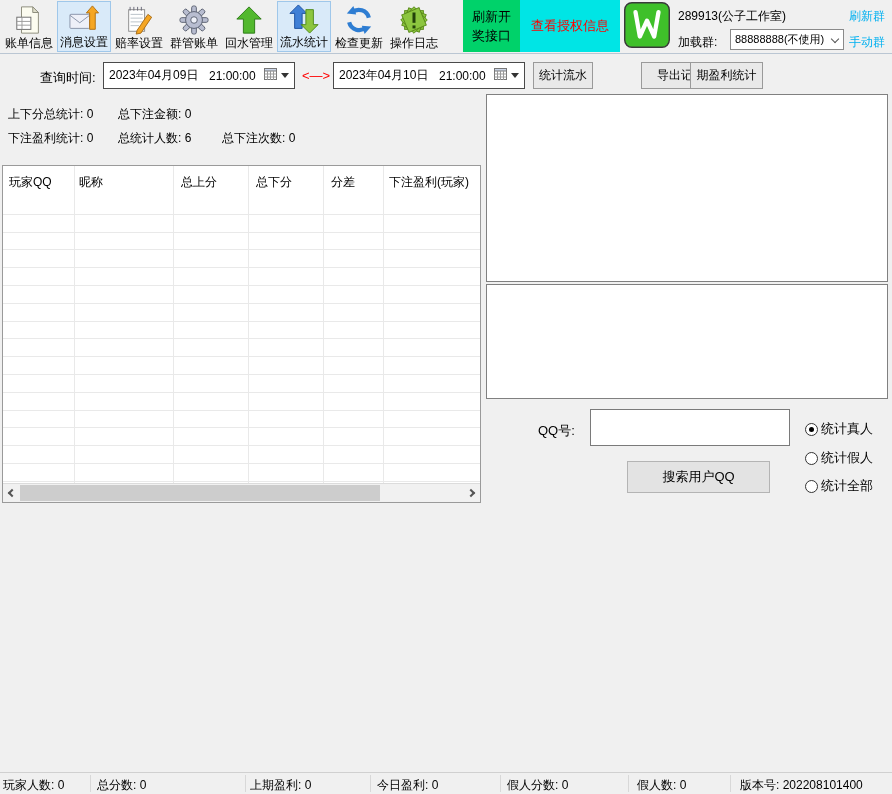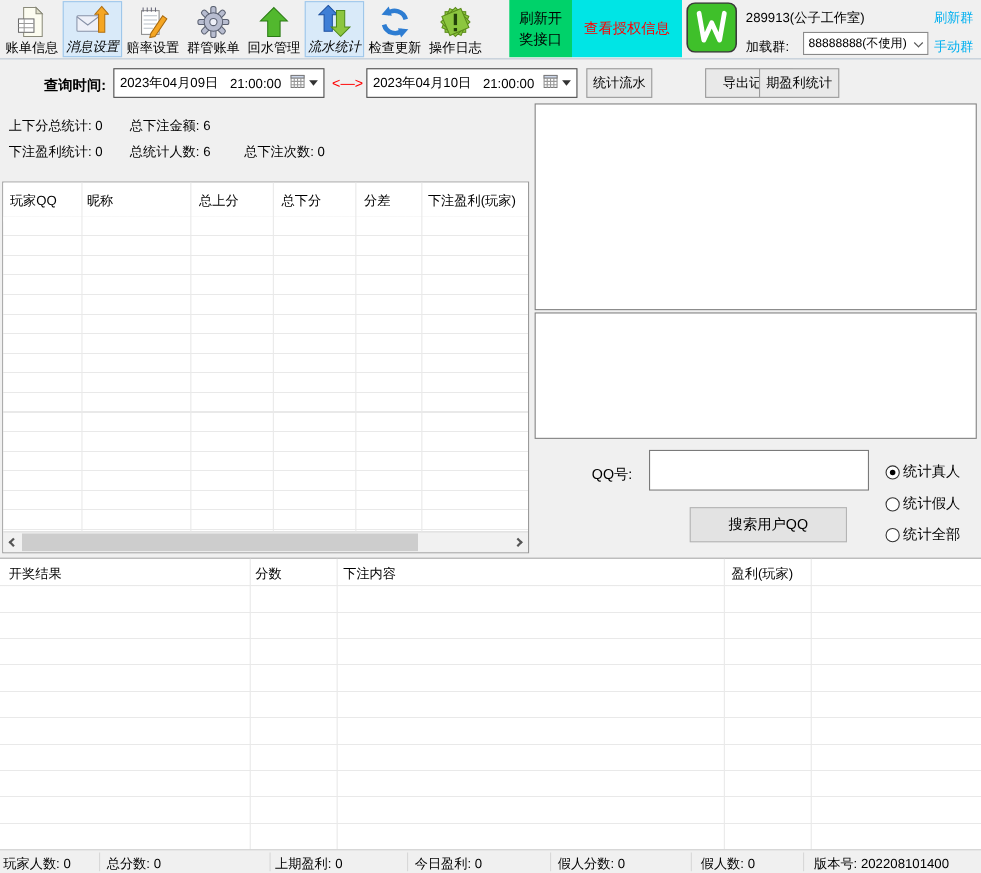--- a/index.html
+++ b/index.html
@@ -8,21 +8,21 @@
     position:relative; width:892px; height:794px; overflow:hidden;
     background:#f0f0f0; color:#000;
     font-family:"Liberation Sans","DejaVu Sans",sans-serif; font-size:12px;
   }
   
   .toolbar { position:absolute; left:0; top:0; width:892px; height:54px;
              background:#f0f0f0; border-bottom:1px solid #bac6d3; }
   .tb-btn { position:absolute; top:1px; width:54px; height:51px;
             display:flex; flex-direction:column; align-items:center;
             justify-content:flex-end; padding-bottom:2px; cursor:default; }
-  .tb-btn.active { background:#d9eaf9; border:1px solid #9fc7ea;font-style:italic; }
+  .tb-btn.active { background:#d9eaf9; border:1px solid #9fc7ea; }
   .tb-ico { height:33px; display:flex; align-items:center; justify-content:center; }
   .tb-lbl { font-size:12px; line-height:14px; white-space:nowrap; }
   .green-btn { position:absolute; left:463px; top:0; width:57px; height:52px;
                background:#00d26a; border:none; color:#000; font-size:13px;
                line-height:19px; text-align:center; padding:0 7px;
                font-family:inherit; }
   .cyan-btn { position:absolute; left:520px; top:0; width:100px; height:52px;
               background:#00e5e5; border:none; color:#ff0000; font-size:13px;
               text-align:center; font-family:inherit; }
   .logo-btn { position:absolute; left:622px; top:2px; width:50px; height:48px;
@@ -33,21 +33,21 @@
   .combo { position:absolute; left:730px; top:29px; width:114px; height:21px;
            background:#fff; border:1px solid #8a8a8a; display:flex;
            align-items:center; padding:0 16px 0 4px; font-size:11px;
            white-space:nowrap; overflow:hidden; }
   .combo .chev { position:absolute; right:5px; top:6px; width:6px; height:6px;
                  border-right:1.5px solid #555; border-bottom:1.5px solid #555;
                  transform:rotate(45deg); }
   .tb-link { position:absolute; left:849px; color:#00b0f0; white-space:nowrap;
              cursor:pointer; }
   
-  .query-label { position:absolute; left:40px; top:69px; font-weight:bold;
+  .query-label { position:absolute; left:40px; top:69px; font-weight:normal;
                  font-size:13px; }
   .datebox { position:absolute; top:62px; width:192px; height:27px;
              background:#fff; border:1px solid #4a4a4a; display:flex;
              align-items:center; padding:0 5px; font-size:12px; }
   .d-date { width:100px; }
   .d-icons { margin-left:auto; display:flex; align-items:center; gap:4px; }
   .dd-arrow { width:0; height:0; border-top:5px solid #333;
               border-left:4px solid transparent; border-right:4px solid transparent; }
   .red-arrow { position:absolute; left:299px; top:68px; width:34px;
                text-align:center; color:#ff0000; font-size:13px; }
@@ -267,21 +267,21 @@
     </span>
   </div>
 
   <button class="qbtn" style="left:533px;width:60px;">统计流水</button>
   <button class="qbtn" style="left:613px;width:80px;margin-left:28px;">导出记录</button>
   <button class="qbtn" style="left:690px;width:73px;">期盈利统计</button>
   <button class="qbtn" style="left:780px;width:85px;margin-top:42px;">清理流水记录</button>
 
   <div>
       <div class="sum-item" style="left: 8px; top: 106px;">上下分总统计: 0</div>
-      <div class="sum-item" style="left: 118px; top: 106px;">总下注金额: 6</div>
+      <div class="sum-item" style="left: 118px; top: 106px;">总下注金额: 0</div>
       <div class="sum-item" style="left: 8px; top: 130px;">下注盈利统计: 0</div>
       <div class="sum-item" style="left: 118px; top: 130px;">总统计人数: 6</div>
       <div class="sum-item" style="left: 222px; top: 130px;">总下注次数: 0</div>
     </div>
 
   <div class="player-table">
     <div class="pt-head">
         <span class="col-h" style="left: 6px;">玩家QQ</span>
         <span class="col-h" style="left: 76px;">昵称</span>
         <span class="col-h" style="left: 178px;">总上分</span>
@@ -320,33 +320,20 @@
       <div class="radio-item" style="top: 449px;">
         <span class="radio-circle"></span>
         <span>统计假人</span>
       </div>
       <div class="radio-item" style="top: 477px;">
         <span class="radio-circle"></span>
         <span>统计全部</span>
       </div>
     </div>
 
-  <div class="result-table">
-    <div class="rt-head">
-        <span class="col-h" style="left: 8px;">开奖结果</span>
-        <span class="col-h" style="left: 232px;">分数</span>
-        <span class="col-h" style="left: 312px;">下注内容</span>
-        <span class="col-h" style="left: 665px;">盈利(玩家)</span>
-      </div>
-    <div class="rt-body"></div>
-  <span class="col-div" style="left: 227px;"></span>
-      <span class="col-div" style="left: 306px;"></span>
-      <span class="col-div" style="left: 658px;"></span>
-      <span class="col-div" style="left: 737px;"></span>
-    </div>
 
   <div class="status-bar">
       <div class="st-item" style="left: 3px;">玩家人数: 0</div>
       <div class="st-item" style="left: 97px;">总分数: 0</div>
       <div class="st-item" style="left: 250px;">上期盈利: 0</div>
       <div class="st-item" style="left: 377px;">今日盈利: 0</div>
       <div class="st-item" style="left: 507px;">假人分数: 0</div>
       <div class="st-item" style="left: 637px;">假人数: 0</div>
       <div class="st-item" style="left: 740px;">版本号: 202208101400</div>
       <div class="st-sep" style="left: 90px;"></div>

